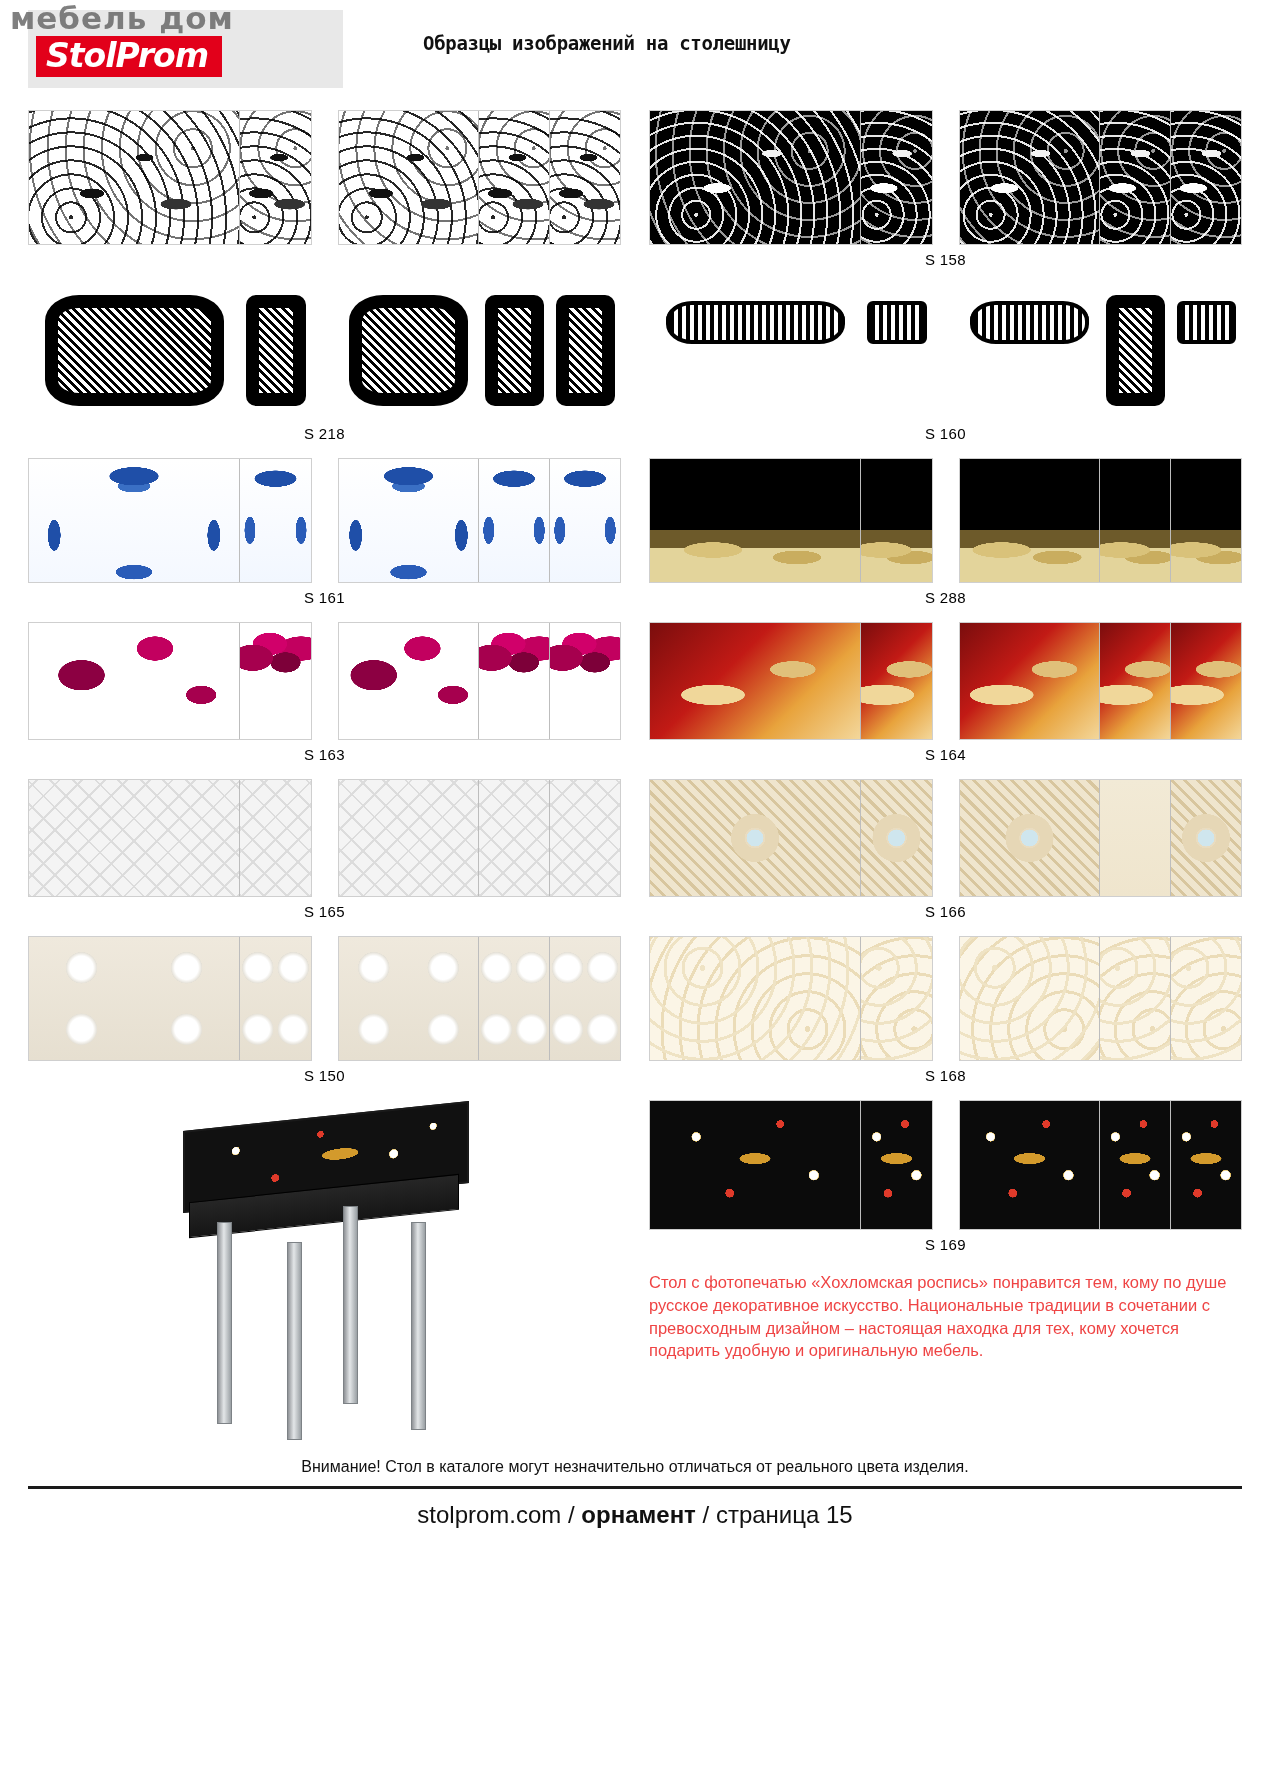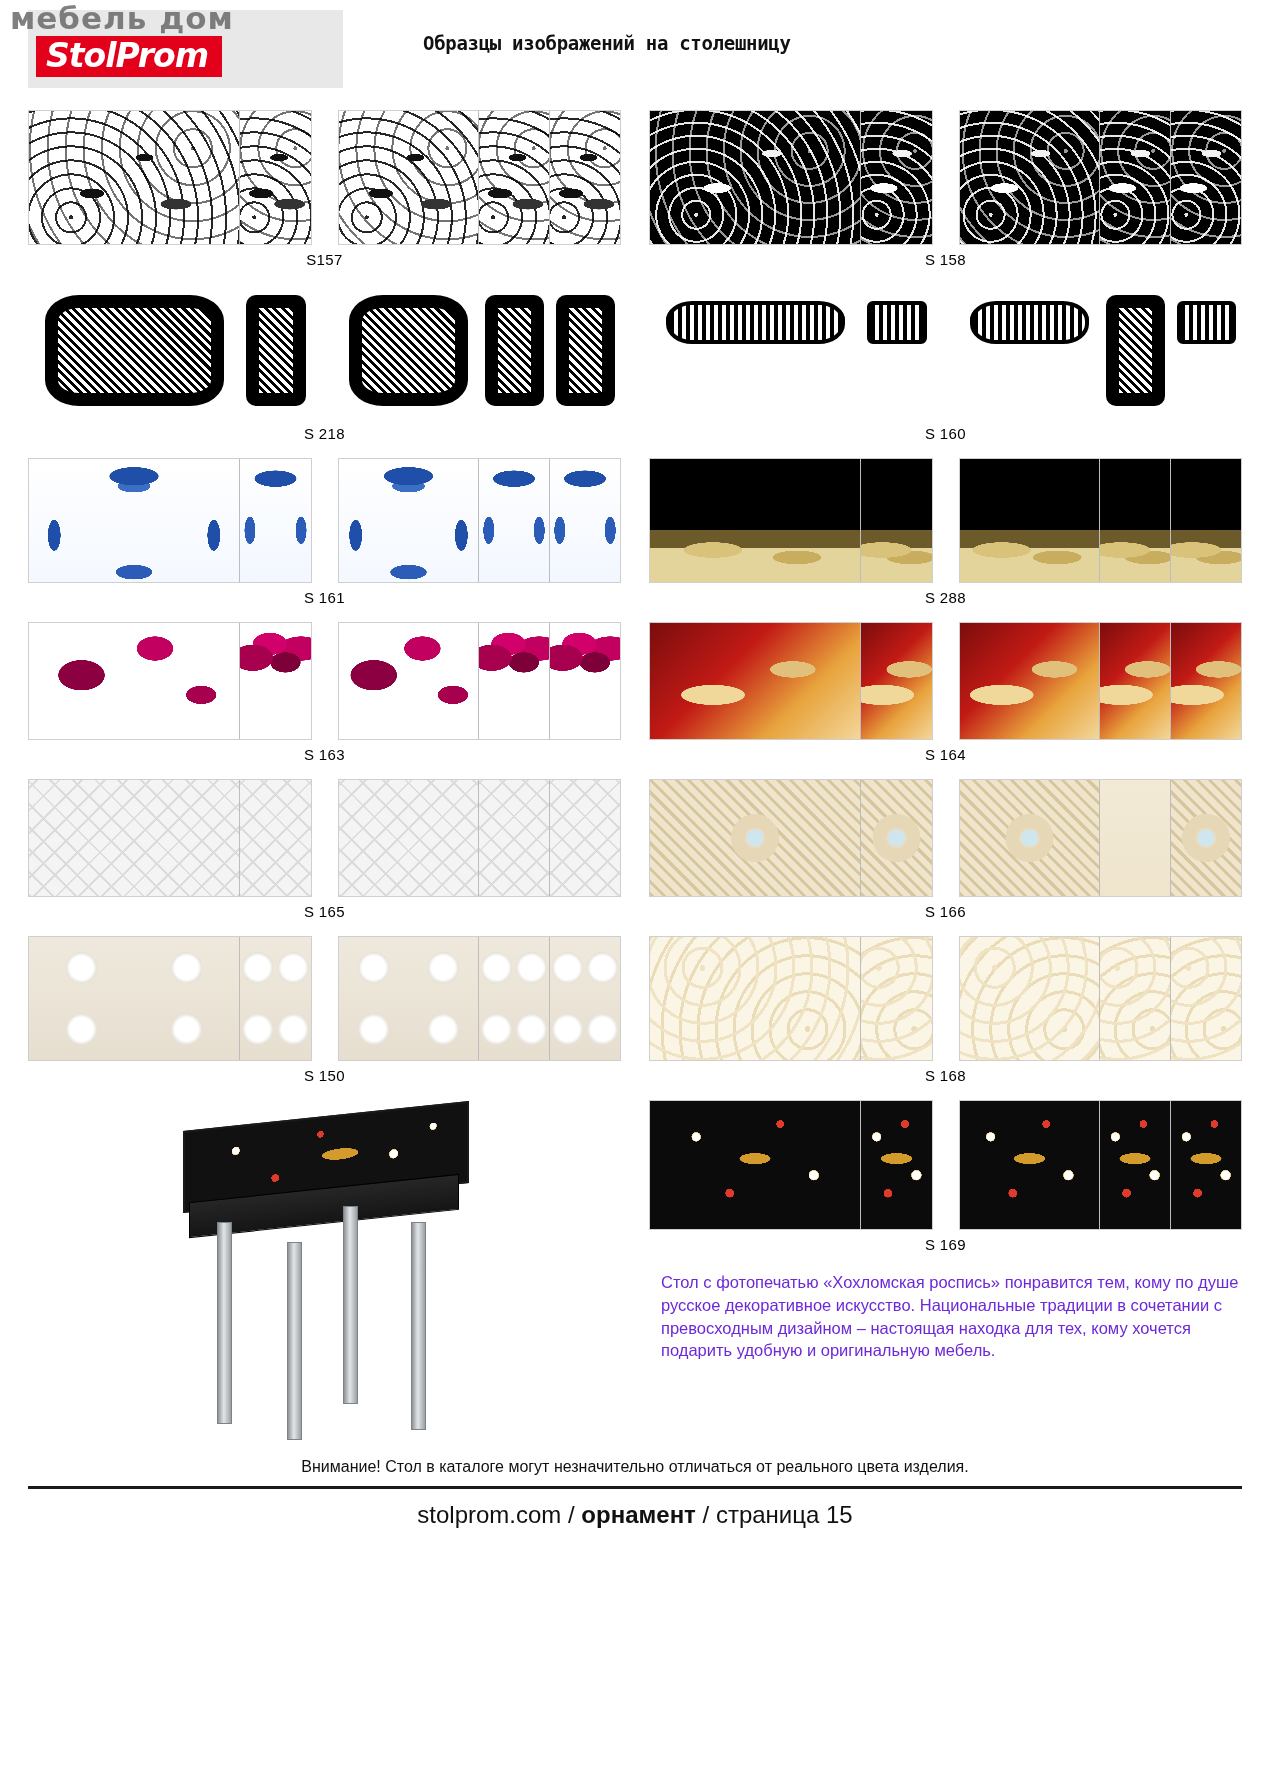--- a/index.html
+++ b/index.html
@@ -247,21 +247,21 @@
     border:1px solid #000;
   }
   .leg{position:absolute;width:13px;background:linear-gradient(90deg,#8f9296,#e3e6e8 45%,#9aa0a4);border:1px solid #7d8286;}
   .leg.l1{left:42px;top:112px;height:200px;}
   .leg.l2{left:168px;top:96px;height:196px;}
   .leg.l3{left:236px;top:112px;height:206px;}
   .leg.l4{left:112px;top:132px;height:196px;}
 
   
   .desc{
-    margin:18px 0 0 12px;font-size:16.5px;line-height:1.38;color:#6d28d9;
+    margin:18px 0 0 0;font-size:16.5px;line-height:1.38;color:#ef4444;
     font-family:"Liberation Sans", sans-serif;
   }
   .notice{
     text-align:center;font-size:16px;margin-top:18px;color:#111;
   }
   .rule{height:3px;background:#1a1a1a;margin:10px 28px 0 28px;}
   .footer{
     text-align:center;font-size:24px;margin-top:12px;color:#111;
   }
   .footer b{font-weight:bold;}
@@ -289,21 +289,20 @@
           <div class="strip" style="height:135px;">
             <div class="pan w-wide swirl-w" style="height:133px;"></div>
             <div class="pan w-narrow swirl-w" style="height:133px;"></div>
           </div>
           <div class="strip" style="height:135px;">
             <div class="pan w-mid swirl-w" style="height:133px;"></div>
             <div class="pan w-narrow swirl-w" style="height:133px;"></div>
             <div class="pan w-narrow swirl-w" style="height:133px;"></div>
           </div>
         </div>
-        <div class="caption">S157</div>
       </div>
 
       <div class="col">
         <div class="pairwrap">
           <div class="strip" style="height:135px;">
             <div class="pan w-wide swirl-k" style="height:133px;"></div>
             <div class="pan w-narrow swirl-k" style="height:133px;"></div>
           </div>
           <div class="strip" style="height:135px;">
             <div class="pan w-mid swirl-k" style="height:133px;"></div>

